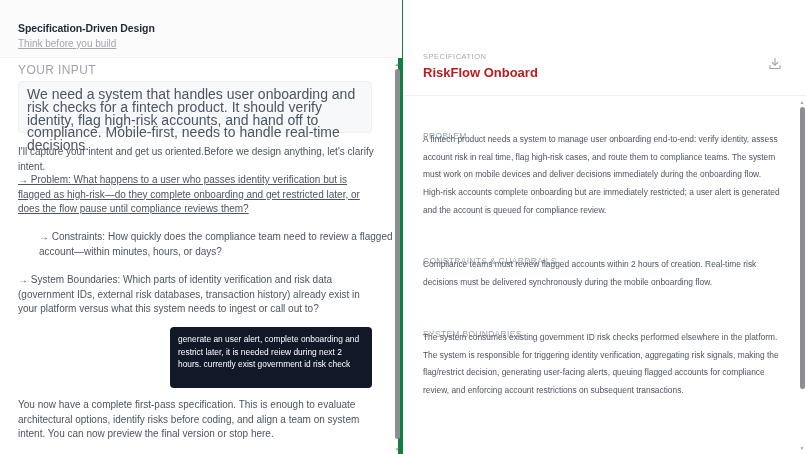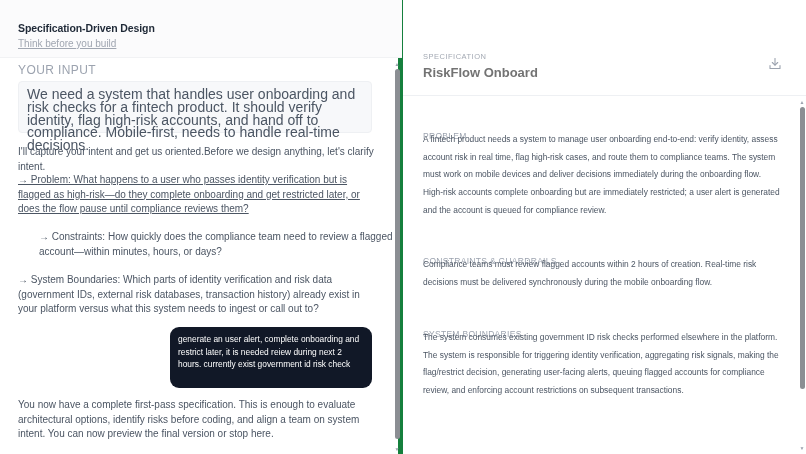--- a/index.html
+++ b/index.html
@@ -8,30 +8,30 @@
 
     .left-panel { position: absolute; left: 0; top: 0; width: 403px; height: 454px; background: #ffffff; border-right: 5px solid #15803d; }
     .left-header { position: absolute; left: 0; top: 0; width: 402px; height: 58px; background: #fbfbfc; border-bottom: 1px solid #f1f2f4; }
     .app-title { position: absolute; left: 18px; top: 22px; font-size: 10.5px; font-weight: bold; color: #1f2937; letter-spacing: -0.1px; }
     .app-subtitle { position: absolute; left: 18px; top: 38px; font-size: 10px; color: #a0a6b1; text-decoration: underline; }
 
     .chat-scroll { position: absolute; left: 0; top: 59px; width: 402px; height: 395px; overflow: hidden; }
     .section-label { position: absolute; left: 18px; top: 4px; font-size: 12px; color: #9ca3af; letter-spacing: 0.4px; text-align: right; }
     .input-box { position: absolute; left: 18px; top: 22px; width: 354px; height: 52px; background: #f7f8fa; border: 1px solid #eef0f3; border-radius: 4px; padding: 6px 8px; font-size: 14px; line-height: 12.8px; color: #4b5563; }
     .msg { position: absolute; left: 18px; width: 356px; font-size: 10px; line-height: 14.5px; color: #4b5563; }
-    .user-bubble { position: absolute; left: 170px; top: 268px; width: 202px; height: 61px; background: #111827; border-radius: 9px; padding: 6px 8px; font-size: 8.4px; line-height: 12.5px; color: #ffffff; }
+    .user-bubble { position: absolute; left: 170px; top: 268px; width: 202px; height: 61px; background: #111827; border-radius: 4px; padding: 6px 8px; font-size: 8.4px; line-height: 12.5px; color: #ffffff; }
 
     .scrollbar { position: absolute; width: 6px; }
     .scroll-arrow { position: absolute; left: 0; width: 6px; height: 6px; font-size: 5px; line-height: 6px; color: #9ca3af; text-align: center; }
     .scroll-thumb { position: absolute; left: 0.5px; width: 5px; background: #8b8e93; border-radius: 3px; }
 
     .right-panel { position: absolute; left: 403px; top: 0; width: 403px; height: 454px; background: #ffffff; }
     .spec-header { position: absolute; left: 0; top: 0; width: 403px; height: 96px; border-bottom: 1px solid #eef0f3; }
     .spec-label { position: absolute; left: 20px; top: 52px; font-size: 7.5px; color: #a3a9b3; letter-spacing: 0.5px; }
-    .spec-title { position: absolute; left: 20px; top: 65px; font-size: 13px; font-weight: bold; color: #737373; }
+    .spec-title { position: absolute; left: 20px; top: 65px; font-size: 13px; font-weight: bold; color: #b91c1c; }
     .download-btn { position: absolute; left: 364px; top: 56px; width: 16px; height: 16px; cursor: pointer; }
     .spec-scroll { position: absolute; left: 0; top: 97px; width: 403px; height: 357px; overflow: hidden; }
     .spec-h { position: absolute; left: 20px; font-size: 8.5px; color: #9ca3af; letter-spacing: 0.3px; margin-top: 16px; }
     .spec-p { position: absolute; left: 20px; width: 360px; font-size: 8.4px; line-height: 17.7px; color: #4b5563; }
   </style>
 </head>
 <body>
 
 <div class="left-panel">
   <div class="left-header">

